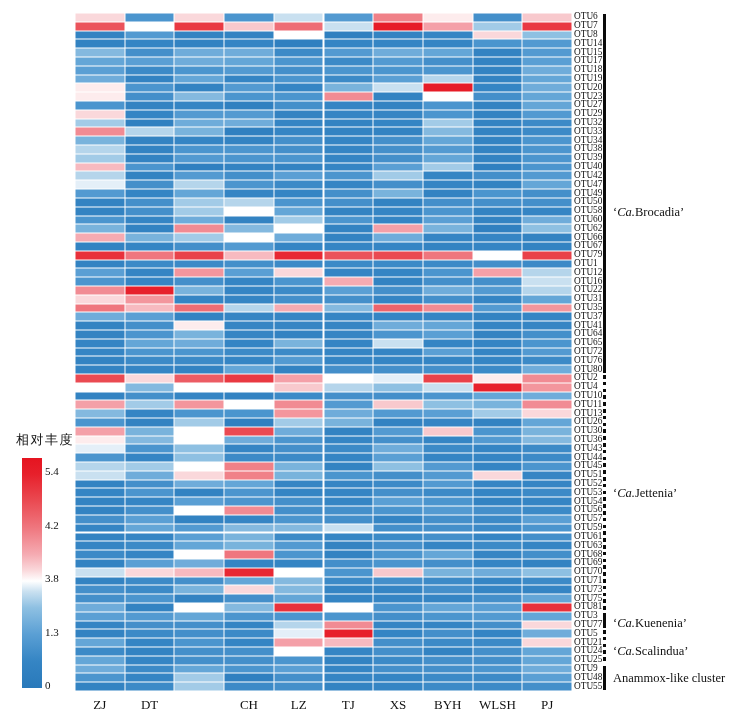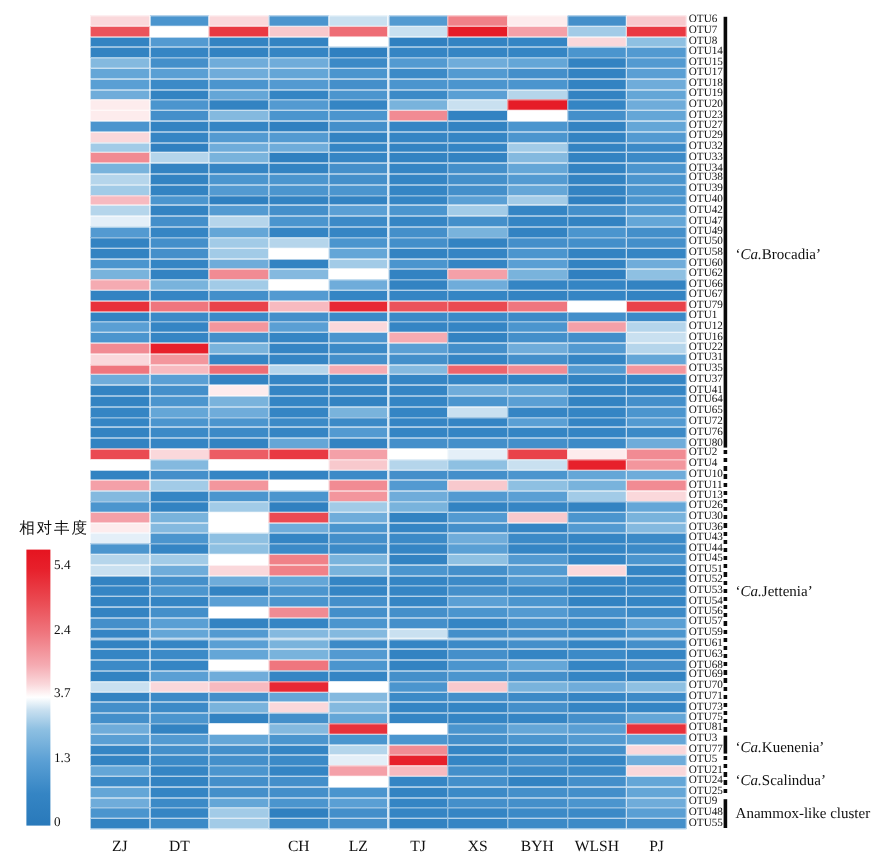--- a/index.html
+++ b/index.html
@@ -18,22 +18,22 @@
   .legend-tick{position:absolute;font-size:11px;transform:translateY(-50%);white-space:nowrap;}
 </style>
 </head>
 <body>
 
 <div class="canvas">
   <span class="legend-title" style="left:16px;top:431px;">相对丰度</span>
   <div class="legend-bar" id="legend-bar" style="left: 22px; top: 458px; height: 230px; background: linear-gradient(to top, rgb(41, 121, 186) 0%, rgb(53, 133, 196) 11.6%, rgb(90, 159, 212) 23.3%, rgb(142, 192, 226) 34.9%, rgb(201, 224, 240) 41.9%, rgb(255, 255, 255) 46.5%, rgb(250, 216, 219) 51.2%, rgb(245, 171, 178) 58.1%, rgb(239, 118, 126) 69.8%, rgb(234, 74, 82) 81.4%, rgb(231, 32, 43) 93%, rgb(229, 20, 32) 100%);"></div>
   <div id="legend-ticks">
       <span class="legend-tick" style="left:45px;top:471.05px;">5.4</span>
-      <span class="legend-tick" style="left:45px;top:524.53px;">2.4</span>
-      <span class="legend-tick" style="left:45px;top:578.02px;">3.7</span>
+      <span class="legend-tick" style="left:45px;top:524.53px;">4.2</span>
+      <span class="legend-tick" style="left:45px;top:578.02px;">3.8</span>
       <span class="legend-tick" style="left:45px;top:631.51px;">1.3</span>
       <span class="legend-tick" style="left:45px;top:685.00px;">0</span>
     </div>
 
   <div id="heatmap-cells">
       <div class="cell" style="left:75.00px;top:13.00px;width:49.70px;height:8.81px;background:rgb(250,216,219);"></div>
       <div class="cell" style="left:124.70px;top:13.00px;width:49.70px;height:8.81px;background:rgb(75,149,206);"></div>
       <div class="cell" style="left:174.40px;top:13.00px;width:49.70px;height:8.81px;background:rgb(250,216,219);"></div>
       <div class="cell" style="left:224.10px;top:13.00px;width:49.70px;height:8.81px;background:rgb(75,149,206);"></div>
       <div class="cell" style="left:273.80px;top:13.00px;width:49.70px;height:8.81px;background:rgb(201,224,240);"></div>

